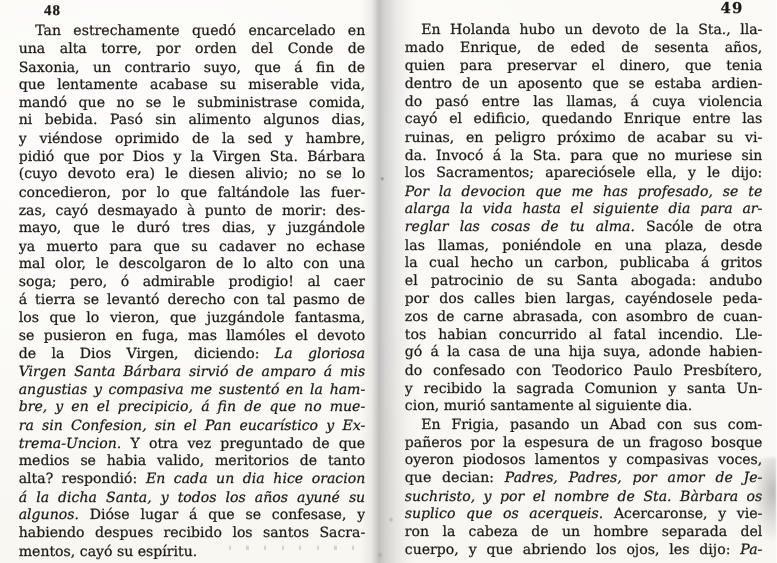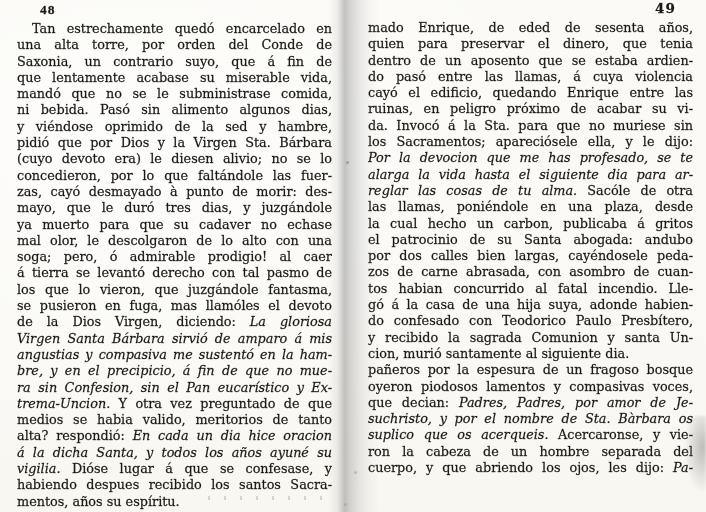--- a/index.html
+++ b/index.html
@@ -117,25 +117,26 @@
       <div class="line"><span>se pusieron en fuga, mas llamóles el devoto</span></div>
       <div class="line"><span>de la Dios Virgen, diciendo: </span><span class="it">La gloriosa</span></div>
       <div class="line"><span class="it">Virgen Santa Bárbara sirvió de amparo á mis</span></div>
       <div class="line"><span class="it">angustias y compasiva me sustentó en la ham-</span></div>
       <div class="line"><span class="it">bre, y en el precipicio, á fin de que no mue-</span></div>
       <div class="line"><span class="it">ra sin Confesion, sin el Pan eucarístico y Ex-</span></div>
       <div class="line"><span class="it">trema-Uncion.</span><span> Y otra vez preguntado de que</span></div>
       <div class="line"><span>medios se habia valido, meritorios de tanto</span></div>
       <div class="line"><span>alta? respondió: </span><span class="it">En cada un dia hice oracion</span></div>
       <div class="line"><span class="it">á la dicha Santa, y todos los años ayuné su</span></div>
-      <div class="line"><span class="it">vigilia.</span><span> Dióse lugar á que se confesase, y</span></div>
+      <div class="line"><span class="it">algunos.</span><span> Dióse lugar á que se confesase, y</span></div>
       <div class="line"><span>habiendo despues recibido los santos Sacra-</span></div>
-      <div class="line end"><span>mentos, años su espíritu.</span></div>
+      <div class="line end"><span>mentos, cayó su espíritu.</span></div>
     </div>
   <div class="textblock" id="right-block">
+      <div class="line indent"><span>En Holanda hubo un devoto de la Sta., lla-</span></div>
       <div class="line"><span>mado Enrique, de eded de sesenta años,</span></div>
       <div class="line"><span>quien para preservar el dinero, que tenia</span></div>
       <div class="line"><span>dentro de un aposento que se estaba ardien-</span></div>
       <div class="line"><span>do pasó entre las llamas, á cuya violencia</span></div>
       <div class="line"><span>cayó el edificio, quedando Enrique entre las</span></div>
       <div class="line"><span>ruinas, en peligro próximo de acabar su vi-</span></div>
       <div class="line"><span>da. Invocó á la Sta. para que no muriese sin</span></div>
       <div class="line"><span>los Sacramentos; apareciósele ella, y le dijo:</span></div>
       <div class="line"><span class="it">Por la devocion que me has profesado, se te</span></div>
       <div class="line"><span class="it">alarga la vida hasta el siguiente dia para ar-</span></div>
@@ -143,20 +144,21 @@
       <div class="line"><span>las llamas, poniéndole en una plaza, desde</span></div>
       <div class="line"><span>la cual hecho un carbon, publicaba á gritos</span></div>
       <div class="line"><span>el patrocinio de su Santa abogada: andubo</span></div>
       <div class="line"><span>por dos calles bien largas, cayéndosele peda-</span></div>
       <div class="line"><span>zos de carne abrasada, con asombro de cuan-</span></div>
       <div class="line"><span>tos habian concurrido al fatal incendio. Lle-</span></div>
       <div class="line"><span>gó á la casa de una hija suya, adonde habien-</span></div>
       <div class="line"><span>do confesado con Teodorico Paulo Presbítero,</span></div>
       <div class="line"><span>y recibido la sagrada Comunion y santa Un-</span></div>
       <div class="line end"><span>cion, murió santamente al siguiente dia.</span></div>
+      <div class="line indent"><span>En Frigia, pasando un Abad con sus com-</span></div>
       <div class="line"><span>pañeros por la espesura de un fragoso bosque</span></div>
       <div class="line"><span>oyeron piodosos lamentos y compasivas voces,</span></div>
       <div class="line"><span>que decian: </span><span class="it">Padres, Padres, por amor de Je-</span></div>
       <div class="line"><span class="it">suchristo, y por el nombre de Sta. Bàrbara os</span></div>
       <div class="line"><span class="it">suplico que os acerqueis.</span><span> Acercaronse, y vie-</span></div>
       <div class="line"><span>ron la cabeza de un hombre separada del</span></div>
       <div class="line"><span>cuerpo, y que abriendo los ojos, les dijo: </span><span class="it">Pa-</span></div>
     </div>
 
   <div class="gutter"></div>

